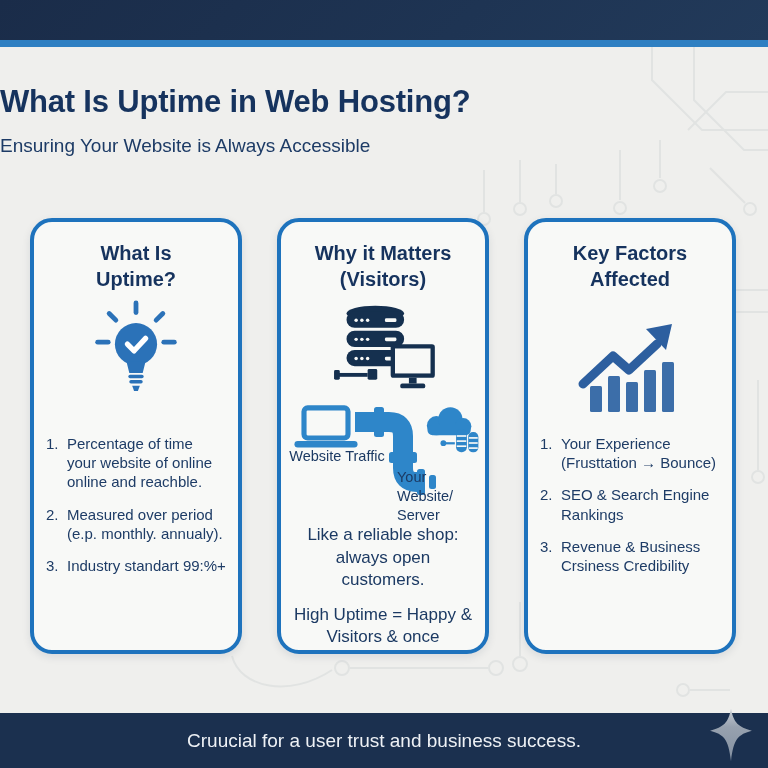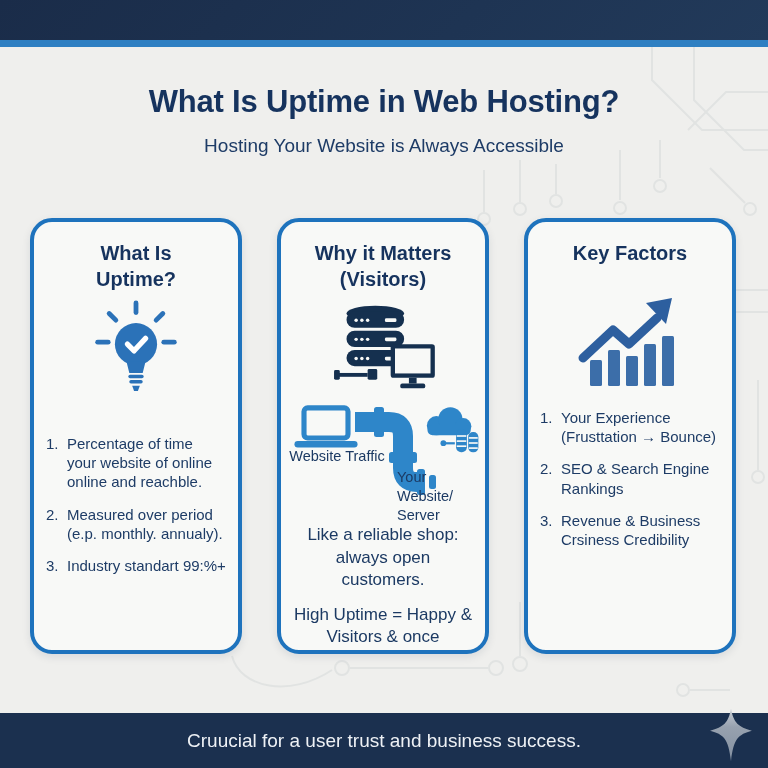--- a/index.html
+++ b/index.html
@@ -12,21 +12,21 @@
   }
   
   .top-bar { position:absolute; top:0; left:0; width:768px; height:40px;
     background:linear-gradient(135deg,#1a2c49 0%, #1e3453 60%, #223a5a 100%); }
   .accent-strip { position:absolute; top:40px; left:0; width:768px; height:7px; background:#2e7fc2; }
 
   
   .circuit { position:absolute; top:0; left:0; width:768px; height:768px; z-index:0; }
 
   
-  .header-text { position:absolute; top:84px; left:0; width:768px; text-align:center; z-index:2; }
+  .header-text { position:absolute; top:84px; left:0; width:768px; text-align:left; z-index:2; }
   .title { font-size:31px; font-weight:bold; color:#16335e; letter-spacing:-0.2px; }
   .subtitle { margin-top:15px; font-size:19px; color:#1d3b66; }
 
   
   .cards { position:absolute; top:218px; left:30px; width:708px; display:flex; gap:35px; z-index:2; }
   .card {
     width:212px; height:436px; background:#f8f9f7;
     border:4px solid #1e73bd; border-radius:22px;
     box-shadow:0 3px 8px rgba(20,40,70,0.10);
     display:flex; flex-direction:column; align-items:center;
@@ -99,21 +99,21 @@
       <path d="M690 690 L730 690"></path>
         <circle cx="683" cy="690" r="6"></circle>
     </g>
   </svg>
 
   <div class="top-bar"></div>
   <div class="accent-strip"></div>
 
   <div class="header-text">
     <div class="title">What Is Uptime in Web Hosting?</div>
-    <div class="subtitle">Hosting Your Website is Always Accessible</div>
+    <div class="subtitle">Ensuring Your Website is Always Accessible</div>
   </div>
 
   <div class="cards">
 
     <div class="card card1">
       <div class="card-title">
         <div>What Is</div>
         <div>Uptime?</div>
       </div>
       <div class="bulb-wrap">
@@ -233,20 +233,21 @@
           <div>Server</div>
         </div>
       </div>
       <div class="para para-1">Like a reliable shop: always open customers.</div>
       <div class="para para-2">High Uptime = Happy &amp; Visitors &amp; once</div>
     </div>
 
     <div class="card card3">
       <div class="card-title">
         <div>Key Factors</div>
+        <div>Affected</div>
       </div>
       <div class="chart-wrap">
         <svg width="112" height="100" viewBox="0 0 110 100">
           <g fill="#3c6ea9">
             <rect x="15" y="66" width="12" height="26" rx="1.5"></rect>
             <rect x="33" y="56" width="12" height="36" rx="1.5"></rect>
             <rect x="51" y="62" width="12" height="30" rx="1.5"></rect>
             <rect x="69" y="50" width="12" height="42" rx="1.5"></rect>
             <rect x="87" y="42" width="12" height="50" rx="1.5"></rect>
           </g>

